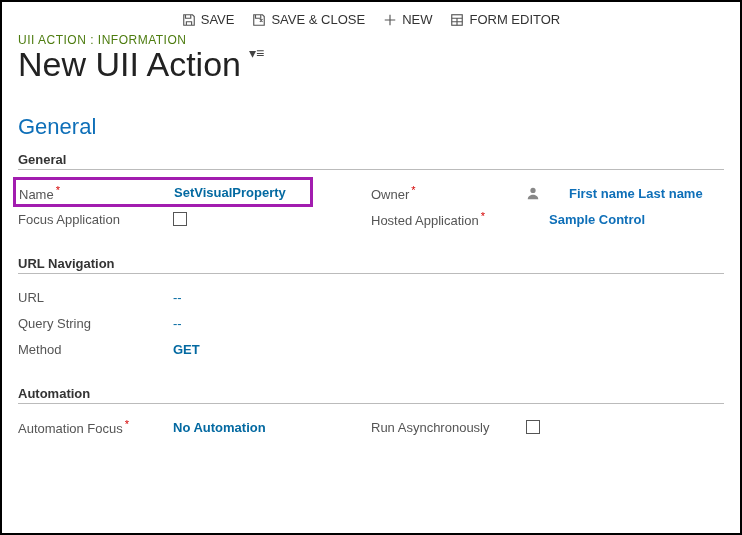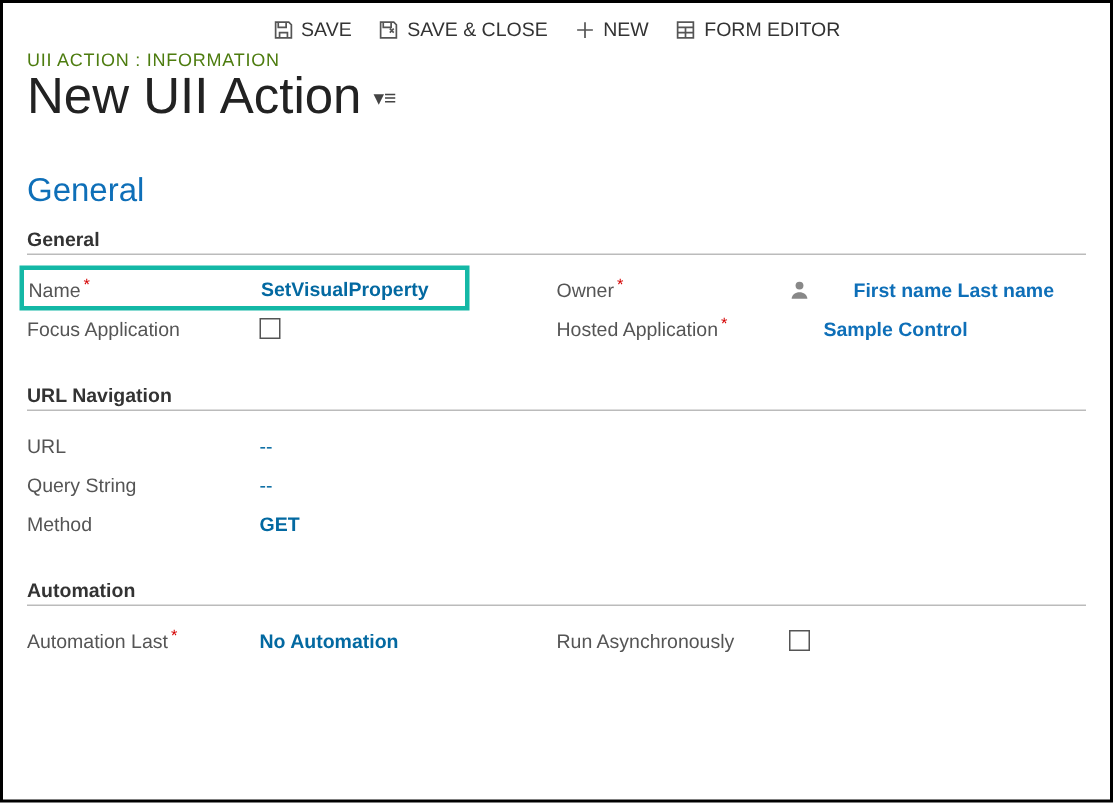--- a/index.html
+++ b/index.html
@@ -19,37 +19,37 @@
     padding: 10px 16px 6px;
     font-size: 13px;
     color: #333;
     justify-content: center;
   }
   .tb-item { display: flex; align-items: center; gap: 5px; cursor: pointer; }
   .tb-icon { width: 14px; height: 14px; display: inline-flex; align-items: center; justify-content: center; }
   .tb-icon svg { width: 14px; height: 14px; stroke: #555; fill: none; stroke-width: 1.3; }
   .content { padding: 0 16px; }
   .breadcrumb { font-size: 12px; color: #4d7c0f; letter-spacing: .5px; }
-  .title-row { display: flex; align-items: center; gap: 8px; margin-top: -2px; }
+  .title-row { display: flex; align-items: flex-start; gap: 8px; margin-top: -2px; }
   .title { font-size: 34px; font-weight: 300; color: #222; }
   .menu-icon { font-size: 14px; color: #444; }
   .section-title { font-size: 22px; color: #0e6fb8; margin: 30px 0 10px; font-weight: 400; }
   .subsection-title { font-size: 13px; font-weight: 600; color: #333; border-bottom: 1px solid #bbb; padding-bottom: 2px; margin: 12px 0 10px; }
   .row { display: flex; width: 100%; }
   .col { flex: 1; display: flex; align-items: center; min-height: 26px; }
   .label { width: 155px; font-size: 13px; color: #555; flex-shrink: 0; }
   .req { color: #d40000; font-size: 11px; vertical-align: super; margin-left: 2px; }
   .value { font-size: 13px; color: #0369a1; }
   .value.bold { font-weight: 600; }
   .value.link { color: #0e6fb8; font-weight: 600; cursor: pointer; padding-left: 23px; }
   .checkbox { width: 14px; height: 14px; border: 1px solid #555; display: inline-block; }
   .owner-icon { width: 14px; height: 14px; margin-right: 6px; }
   .owner-icon svg { width: 14px; height: 14px; fill: #888; }
   .name-highlight {
-    border: 3px solid #14b8a6;
+    border: 3px solid #a21caf;
     padding: 4px 3px 2px 3px;
     margin: -6px -6px -4px -5px;
     display: flex;
     align-items: center;
     width: 300px;
   }
   .gap-right { width: 55%; }
   .gap-left  { width: 45%; }
 </style>
 </head>
@@ -151,21 +151,21 @@
     <div class="col">
       <span class="label">Method</span>
       <span class="value bold">GET</span>
     </div>
   </div>
 
   <div class="subsection-title" style="margin-top:24px">Automation</div>
 
   <div class="row">
     <div class="col gap-right">
-      <span class="label"><span>Automation Last</span><span class="req">*</span></span>
+      <span class="label"><span>Automation Focus</span><span class="req">*</span></span>
       <span class="value bold">No Automation</span>
     </div>
     <div class="col gap-left">
       <span class="label">Run Asynchronously</span>
       <span class="checkbox"></span>
     </div>
   </div>
 </div>
 
 </body></html>

